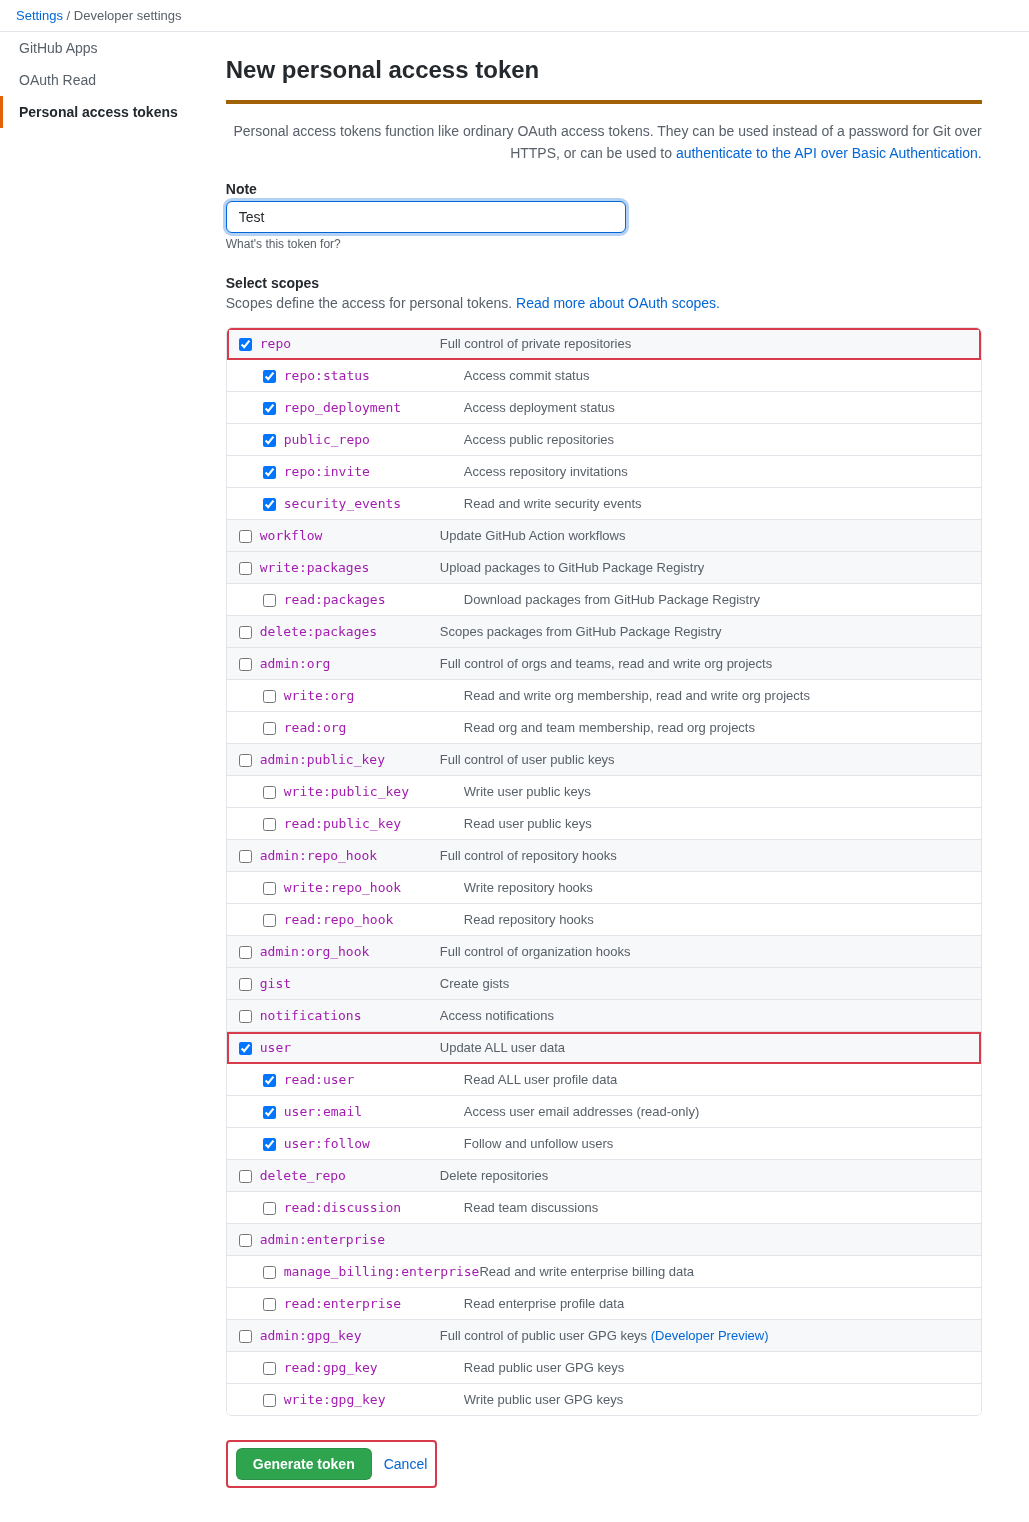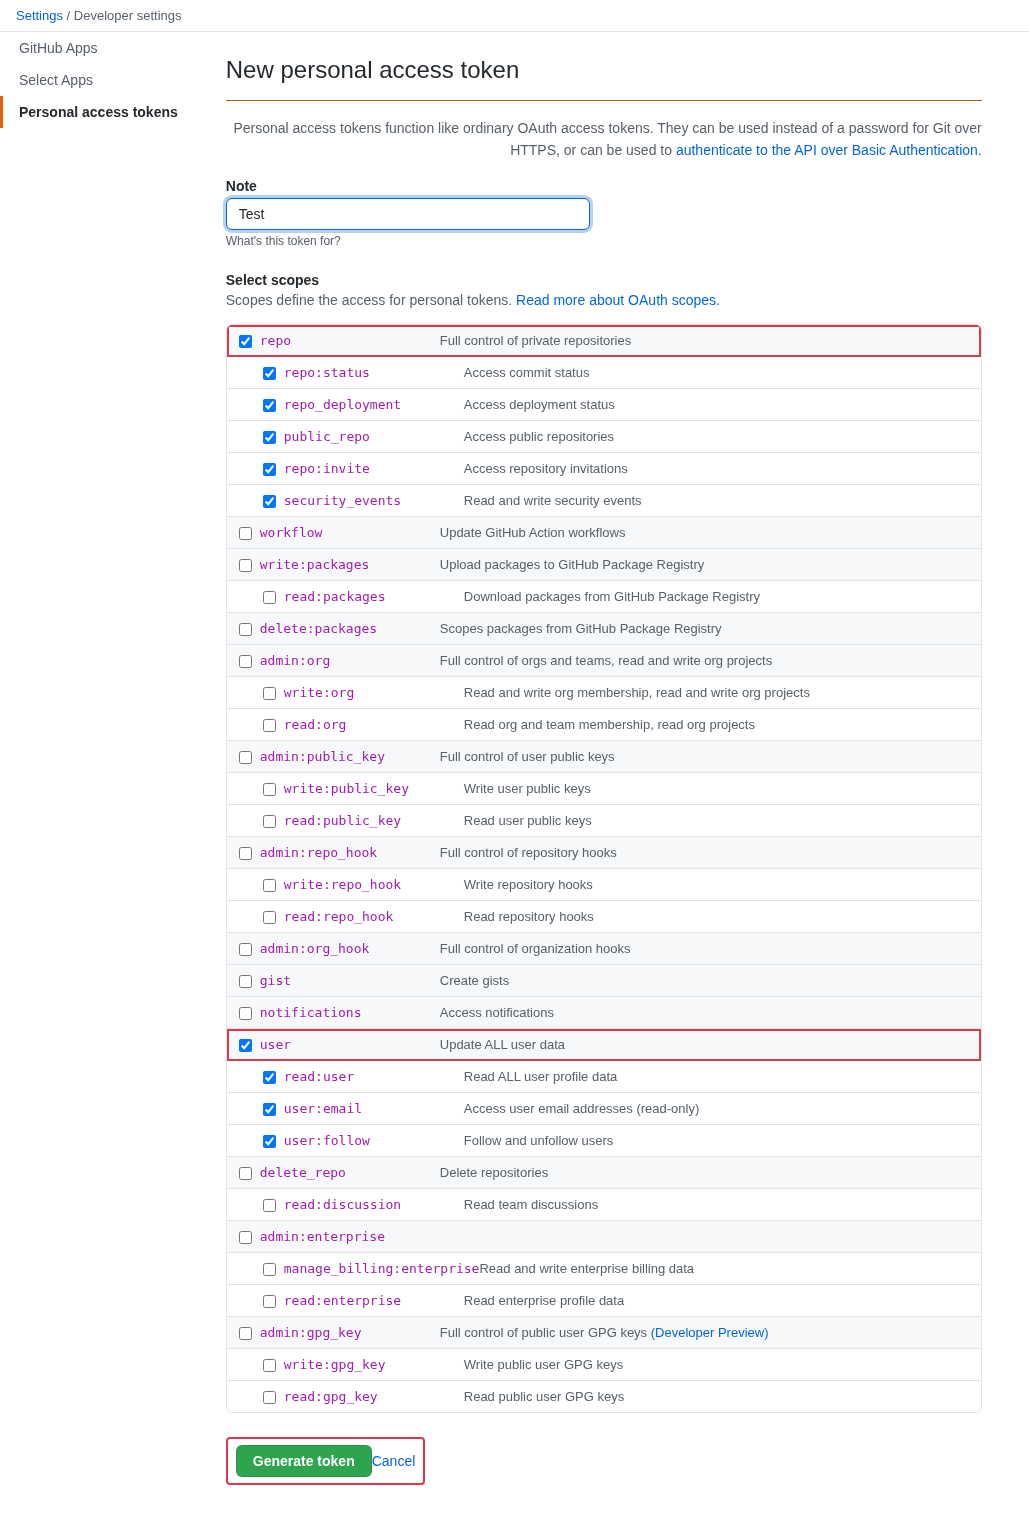--- a/index.html
+++ b/index.html
@@ -7,28 +7,28 @@
     
     .breadcrumb { padding: 8px 16px; font-size: 13px; color: #586069; border-bottom: 1px solid #e1e4e8; }
     .breadcrumb a { color: #0366d6; text-decoration: none; }
     
     .layout { display: flex; min-height: calc(100vh - 36px); }
     .sidebar-item { display: block; padding: 8px 16px; font-size: 14px; color: #586069; text-decoration: none; cursor: pointer; border-left: 3px solid transparent; }
     .sidebar-item.active { color: #24292e; font-weight: 600; border-left: 3px solid #e36209; background: #fff; }
     
     .main { flex: 1; padding: 24px 32px; max-width: 820px; }
     
-    .page-title { font-size: 24px; font-weight: 400; color: #24292e; margin-bottom: 16px; border-bottom: 1px solid #a16207; padding-bottom: 16px; }
+    .page-title { font-size: 24px; font-weight: 700; color: #24292e; margin-bottom: 16px; border-bottom: 4px solid #a16207; padding-bottom: 16px; }
     
     .description { font-size: 14px; color: #586069; line-height: 1.6; margin-bottom: 16px; text-align: right; }
     .description a { color: #0366d6; text-decoration: none; }
     
     .form-group { margin-bottom: 16px; }
     .form-label { display: block; font-weight: 600; margin-bottom: 4px; font-size: 14px; }
-    .form-input { display: block; width: 364px; padding: 5px 12px; font-size: 14px; line-height: 20px; color: #24292e; background: #fff; border: 1px solid #e1e4e8; border-radius: 6px; outline: none; box-shadow: 0 0 0 3px rgba(3,102,214,0.3); border-color: #0366d6; }
+    .form-input { display: block; width: 400px; padding: 5px 12px; font-size: 14px; line-height: 20px; color: #24292e; background: #fff; border: 1px solid #e1e4e8; border-radius: 6px; outline: none; box-shadow: 0 0 0 3px rgba(3,102,214,0.3); border-color: #0366d6; }
     .form-hint { font-size: 12px; color: #586069; margin-top: 4px; }
     
     .scopes-section { margin-top: 24px; }
     .scopes-title { font-weight: 600; font-size: 14px; margin-bottom: 4px; }
     .scopes-desc { font-size: 14px; color: #586069; margin-bottom: 16px; }
     .scopes-desc a { color: #0366d6; text-decoration: none; }
     
     .scopes-table { width: 100%; border-collapse: collapse; border: 1px solid #e1e4e8; border-radius: 6px; overflow: hidden; }
     
     .scope-row { display: flex; align-items: flex-start; padding: 8px 12px; border-bottom: 1px solid #e1e4e8; }
@@ -37,36 +37,36 @@
     .scope-row.child { padding-left: 36px; background: #fff; }
     
     .scope-checkbox { margin-right: 8px; margin-top: 2px; flex-shrink: 0; cursor: pointer; }
     .scope-name { font-size: 13px; font-family: "SFMono-Regular", Consolas, monospace; color: #a21caf; min-width: 180px; font-weight: 400; }
     .scope-desc { font-size: 13px; color: #586069; flex: 1; }
     
     .actions { margin-top: 24px; display: flex; align-items: center; gap: 12px; padding-bottom: 40px; }
     .btn-generate { padding: 5px 16px; font-size: 14px; font-weight: 600; color: #fff; background: #2ea44f; border: 1px solid rgba(27,31,35,0.15); border-radius: 6px; cursor: pointer; line-height: 20px; }
     .btn-cancel { font-size: 14px; color: #0366d6; background: none; border: none; cursor: pointer; text-decoration: none; }
     
-    .actions-wrapper { border: 2px solid #d73a49; display: inline-flex; align-items: center; gap: 0; padding: 6px 8px; border-radius: 4px; }
+    .actions-wrapper { border: 2px solid #d73a49; display: inline-flex; align-items: center; gap: 12px; padding: 6px 8px; border-radius: 4px; }
     .developer-preview { color: #0366d6; }
   </style>
 </head>
 <body>
 
 <div class="breadcrumb">
   <a>Settings</a>
   <span>/</span>
   <span>Developer settings</span>
 </div>
 
 <div class="layout">
   <nav>
     <a class="sidebar-item">GitHub Apps</a>
-    <a class="sidebar-item">Select Apps</a>
+    <a class="sidebar-item">OAuth Read</a>
     <a class="sidebar-item active">Personal access tokens</a>
   </nav>
 
   <main class="main">
     <h1 class="page-title">New personal access token</h1>
 
     <p class="description">
       <span>Personal access tokens function like ordinary OAuth access tokens. They can be used instead of a password for Git over HTTPS, or can be used to </span>
       <a href="#">authenticate to the API over Basic Authentication.</a>
     </p>
@@ -254,27 +254,27 @@
           <span class="scope-desc">Read enterprise profile data</span>
         </div>
 
         <div class="scope-row parent">
           <input type="checkbox" class="scope-checkbox" style="">
           <span class="scope-name">admin:gpg_key</span>
           <span class="scope-desc">Full control of public user GPG keys <span class="developer-preview">(Developer Preview)</span></span>
         </div>
         <div class="scope-row child">
           <input type="checkbox" class="scope-checkbox" style="">
+          <span class="scope-name">read:gpg_key</span>
+          <span class="scope-desc">Read public user GPG keys</span>
+        </div>
+        <div class="scope-row child">
+          <input type="checkbox" class="scope-checkbox" style="">
           <span class="scope-name">write:gpg_key</span>
           <span class="scope-desc">Write public user GPG keys</span>
-        </div>
-        <div class="scope-row child">
-          <input type="checkbox" class="scope-checkbox" style="">
-          <span class="scope-name">read:gpg_key</span>
-          <span class="scope-desc">Read public user GPG keys</span>
         </div>
 
       </div>
     </div>
 
     <div class="actions">
       <div class="actions-wrapper">
         <button class="btn-generate">Generate token</button>
         <a class="btn-cancel" href="#">Cancel</a>
       </div>

